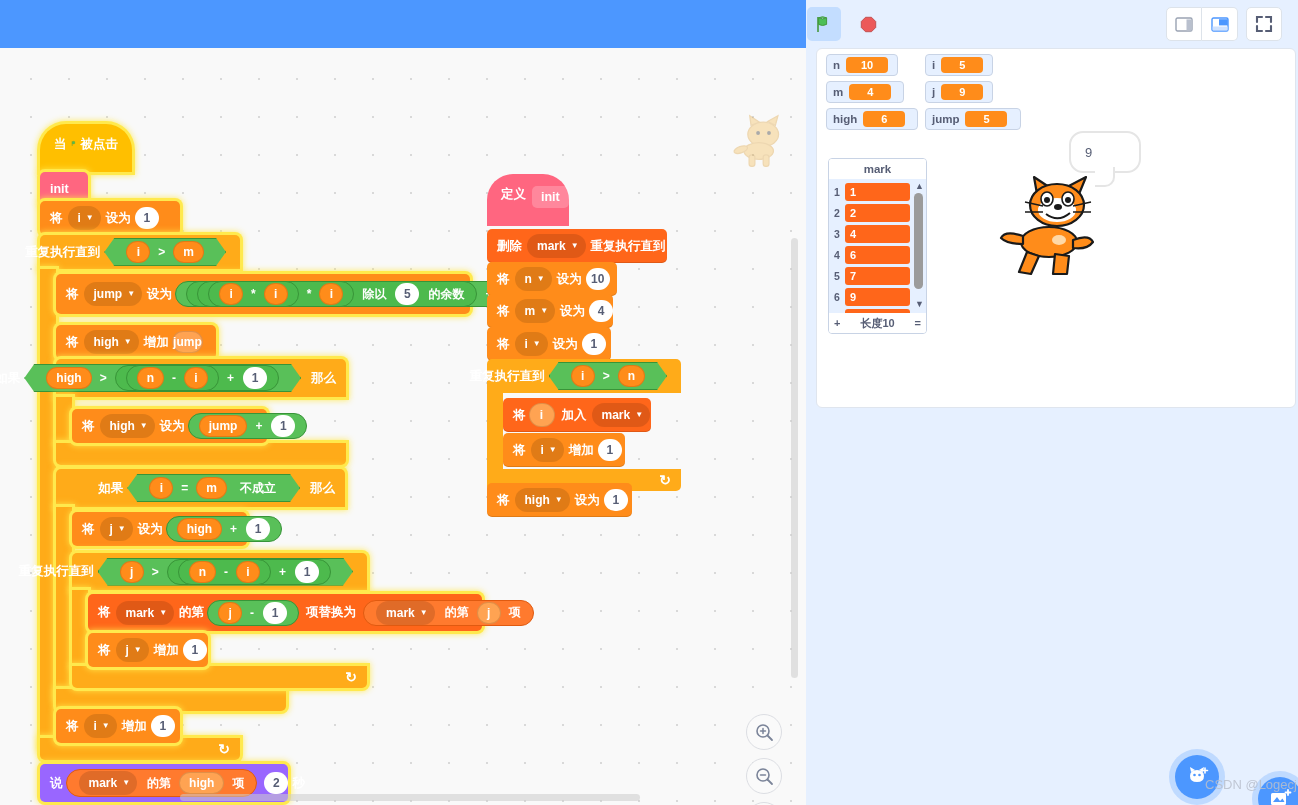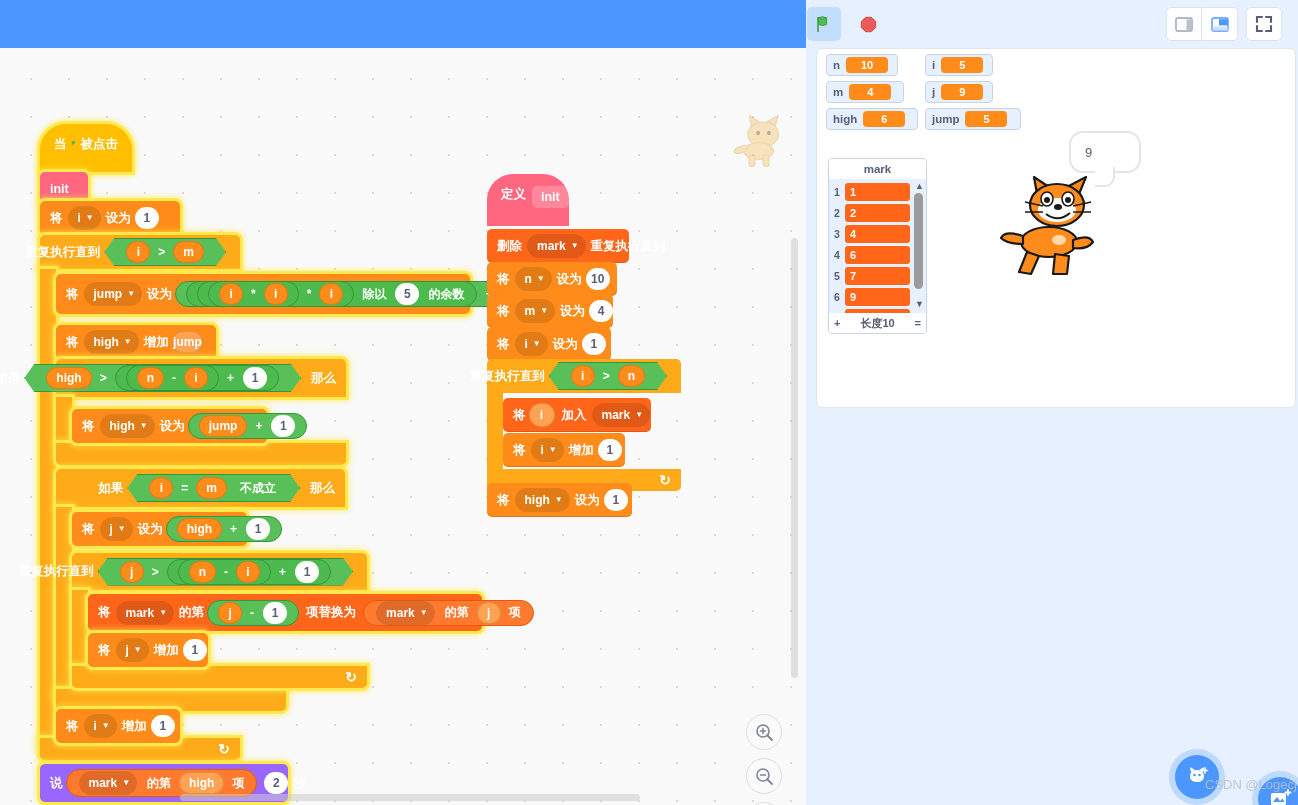--- a/index.html
+++ b/index.html
@@ -508,21 +508,21 @@
     </span>
     <span class="pill-num">2</span>
     <span>秒</span>
   </div>
 
   <div class="blk hat c-mycb" style="left:487px; top:126px; width:82px; height:52px; border-radius:26px 26px 0 0; background:#ff6680;">
     <span>定义</span>
     <span style="background:rgba(255,255,255,.22); border-radius:5px; padding:4px 9px; margin-left:6px;">init</span>
   </div>
 
-  <div class="blk stack c-datalt" style="left:487px; top:181px; width:142px;">
+  <div class="blk stack c-datalt" style="left:487px; top:181px; width:180px;">
     <span>删除</span>
     <span class="dropdown">
       <span>mark</span>
         <span class="arr">▼</span>
     </span>
     <span>重复执行直到</span>
   </div>
 
   <div class="blk stack c-data" style="left:487px; top:214px; width:130px;">
     <span>将</span>

